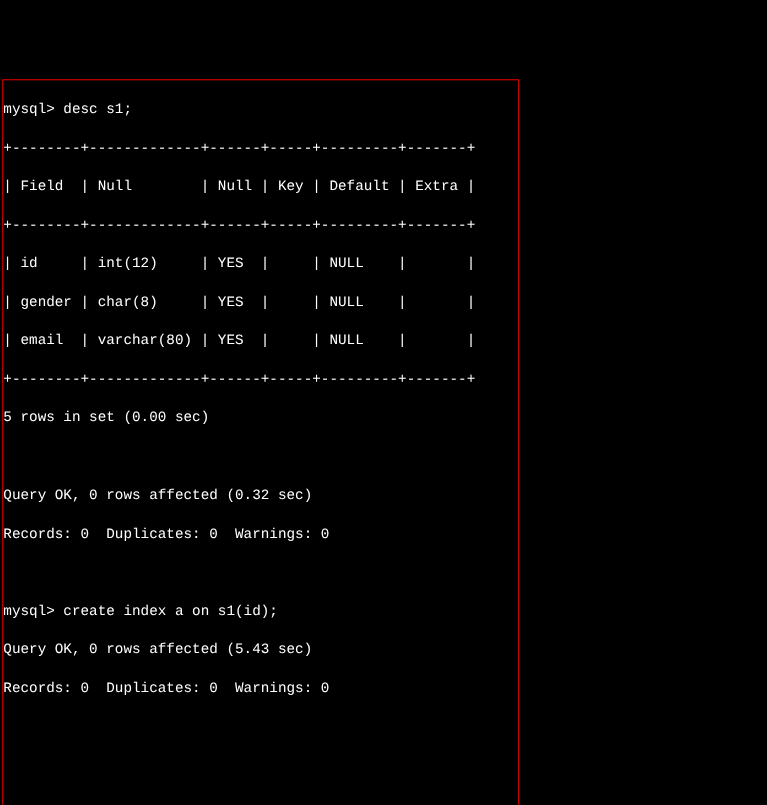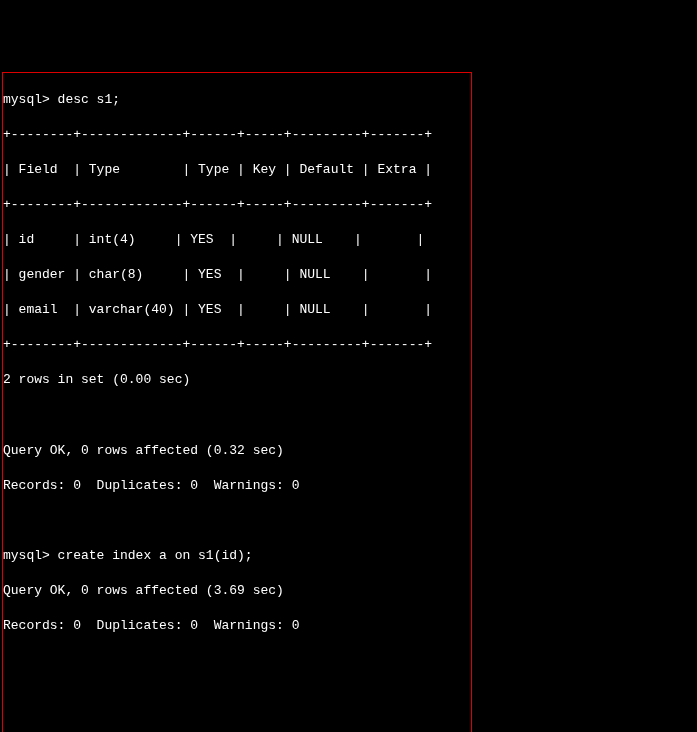--- a/index.html
+++ b/index.html
@@ -20,33 +20,33 @@
 .line { white-space: pre; }
 </style>
 </head>
 <body>
 
 
 
 <div class="red-box">
 <div class="line">mysql&gt; desc s1;                                             </div>
 <div class="line">+--------+-------------+------+-----+---------+-------+     </div>
-<div class="line">| Field  | Type        | Type | Key | Default | Extra |     </div>
+<div class="line">| Field  | Null        | Null | Key | Default | Extra |     </div>
 <div class="line">+--------+-------------+------+-----+---------+-------+     </div>
-<div class="line">| id     | int(4)     | YES  |     | NULL    |       |     </div>
+<div class="line">| id     | int(12)     | YES  |     | NULL    |       |     </div>
 <div class="line">| gender | char(8)     | YES  |     | NULL    |       |     </div>
-<div class="line">| email  | varchar(40) | YES  |     | NULL    |       |     </div>
+<div class="line">| email  | varchar(80) | YES  |     | NULL    |       |     </div>
 <div class="line">+--------+-------------+------+-----+---------+-------+     </div>
-<div class="line">2 rows in set (0.00 sec)                                    </div>
+<div class="line">5 rows in set (0.00 sec)                                    </div>
 <div class="line">                                                            </div>
 <div class="line">Query OK, 0 rows affected (0.32 sec)                        </div>
 <div class="line">Records: 0  Duplicates: 0  Warnings: 0                      </div>
 <div class="line">                                                            </div>
 <div class="line">mysql&gt; create index a on s1(id);                            </div>
-<div class="line">Query OK, 0 rows affected (3.69 sec)                        </div>
+<div class="line">Query OK, 0 rows affected (5.43 sec)                        </div>
 <div class="line">Records: 0  Duplicates: 0  Warnings: 0                      </div>
 <div class="line">                                                            </div>
 
 
 
 
 
 
 
 

